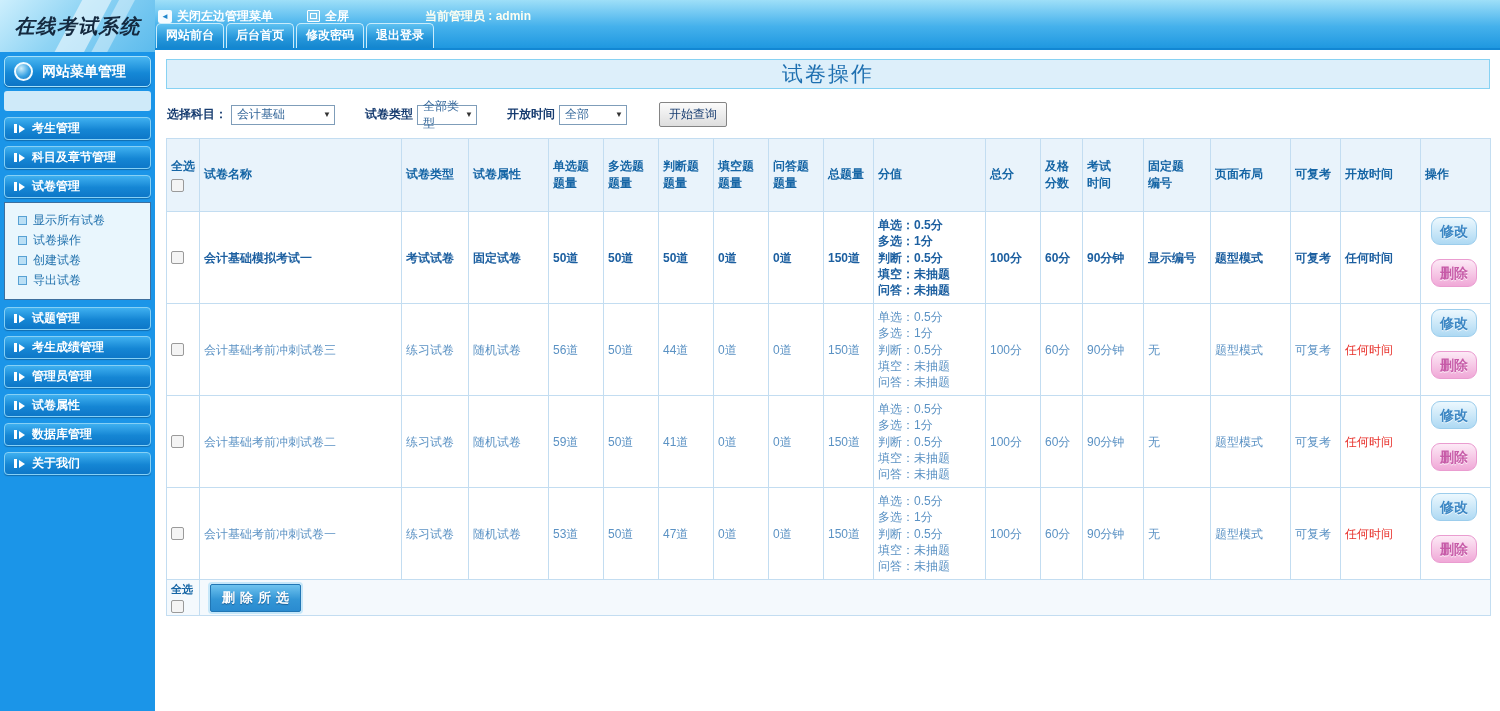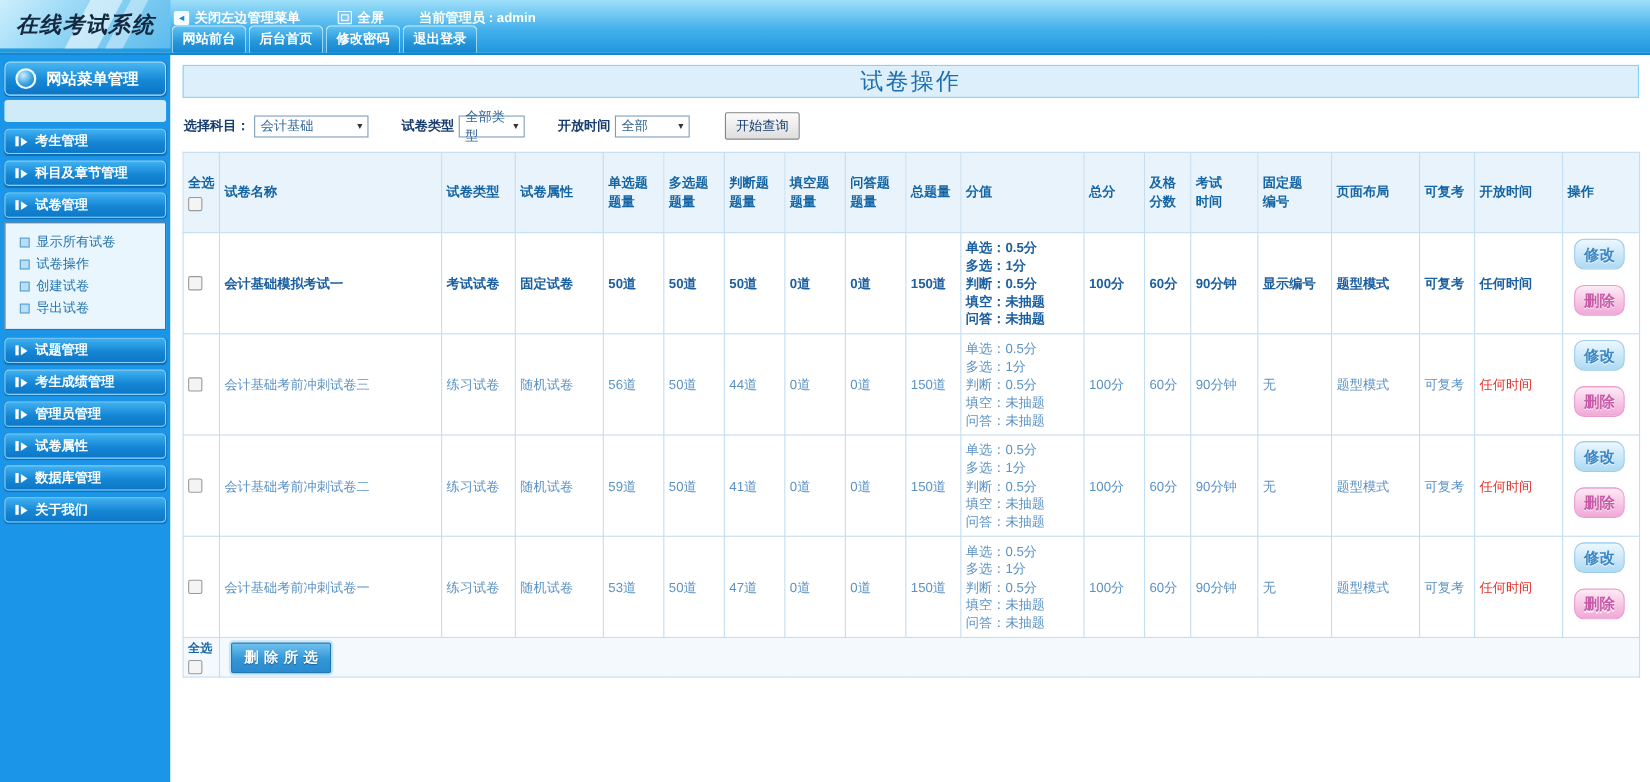--- a/index.html
+++ b/index.html
@@ -2,33 +2,33 @@
 <html><head>
 <meta charset="utf-8">
 <style>
   * { margin:0; padding:0; box-sizing:border-box; }
   html,body { width:1500px; height:711px; }
   body { font-family:"Liberation Sans", sans-serif; background:#fff; overflow:hidden; }
   .screen { width:1500px; height:711px; position:relative; display:flex; flex-direction:column; }
 
   
   .topbar { height:48px; display:flex; background:linear-gradient(180deg,#9edff8 0%,#45b1ec 55%,#1f98e0 100%); flex:0 0 auto; }
-  .logo { width:155px; height:44px; position:relative; overflow:hidden; flex:0 0 auto;
+  .logo { width:155px; height:52px; position:relative; overflow:hidden; flex:0 0 auto;
           background:linear-gradient(135deg,#cdeffd 0%,#8fd4f4 45%,#5cbbed 100%);
           display:flex; align-items:center; justify-content:center;text-align:right; }
   .logo .stripe { position:absolute; top:-20px; width:26px; height:100px; background:rgba(255,255,255,.55); transform:rotate(28deg); }
   .logo .s1 { left:68px; } .logo .s2 { left:104px; width:14px; background:rgba(255,255,255,.4); }
   .logo-text { position:relative; font-family:"DejaVu Serif", serif; font-style:italic; font-weight:bold; font-size:20px; color:#14293f; letter-spacing:1px; }
   .topbar-right { flex:1; display:flex; flex-direction:column; justify-content:space-between; }
   .toprow { display:flex; align-items:center; height:24px; padding:8px 0 0 3px; color:#fff; font-size:12px; font-weight:bold; }
   .top-group { display:flex; align-items:center; cursor:pointer; }
   .icon-closemenu { width:14px; height:13px; background:#f4fbff; border-radius:2px; color:#1f86cc; font-size:8px; line-height:13px; text-align:center; margin-right:5px; }
   .icon-fullscreen { width:13px; height:12px; border:1px solid #fff; background:#7ec8ee; position:relative; margin:0 5px 0 34px; border-radius:1px; }
   .icon-fullscreen::after { content:""; position:absolute; left:2px; top:2px; width:5px; height:4px; border:1px solid #fff; }
-  .admin-label { margin-left:32px; color:#fdfef2; font-weight:bold; }
+  .admin-label { margin-left:76px; color:#fdfef2; font-weight:bold; }
   .tabrow { display:flex; align-items:flex-end; height:22px; padding-left:1px; }
   .tab { min-width:56px; padding:3px 9px 4px; margin-right:2px; text-align:center;
          background:linear-gradient(180deg,#5ec1f1 0%,#2596da 60%,#1486cf 100%);
          border:1px solid #c9ecfb; border-bottom:none; border-radius:5px 5px 0 0;
          color:#fff; font-size:12px; font-weight:bold; cursor:pointer; }
 
   
   .page { flex:1; display:flex; border-top:2px solid #1287d3; min-height:0; }
 
   

